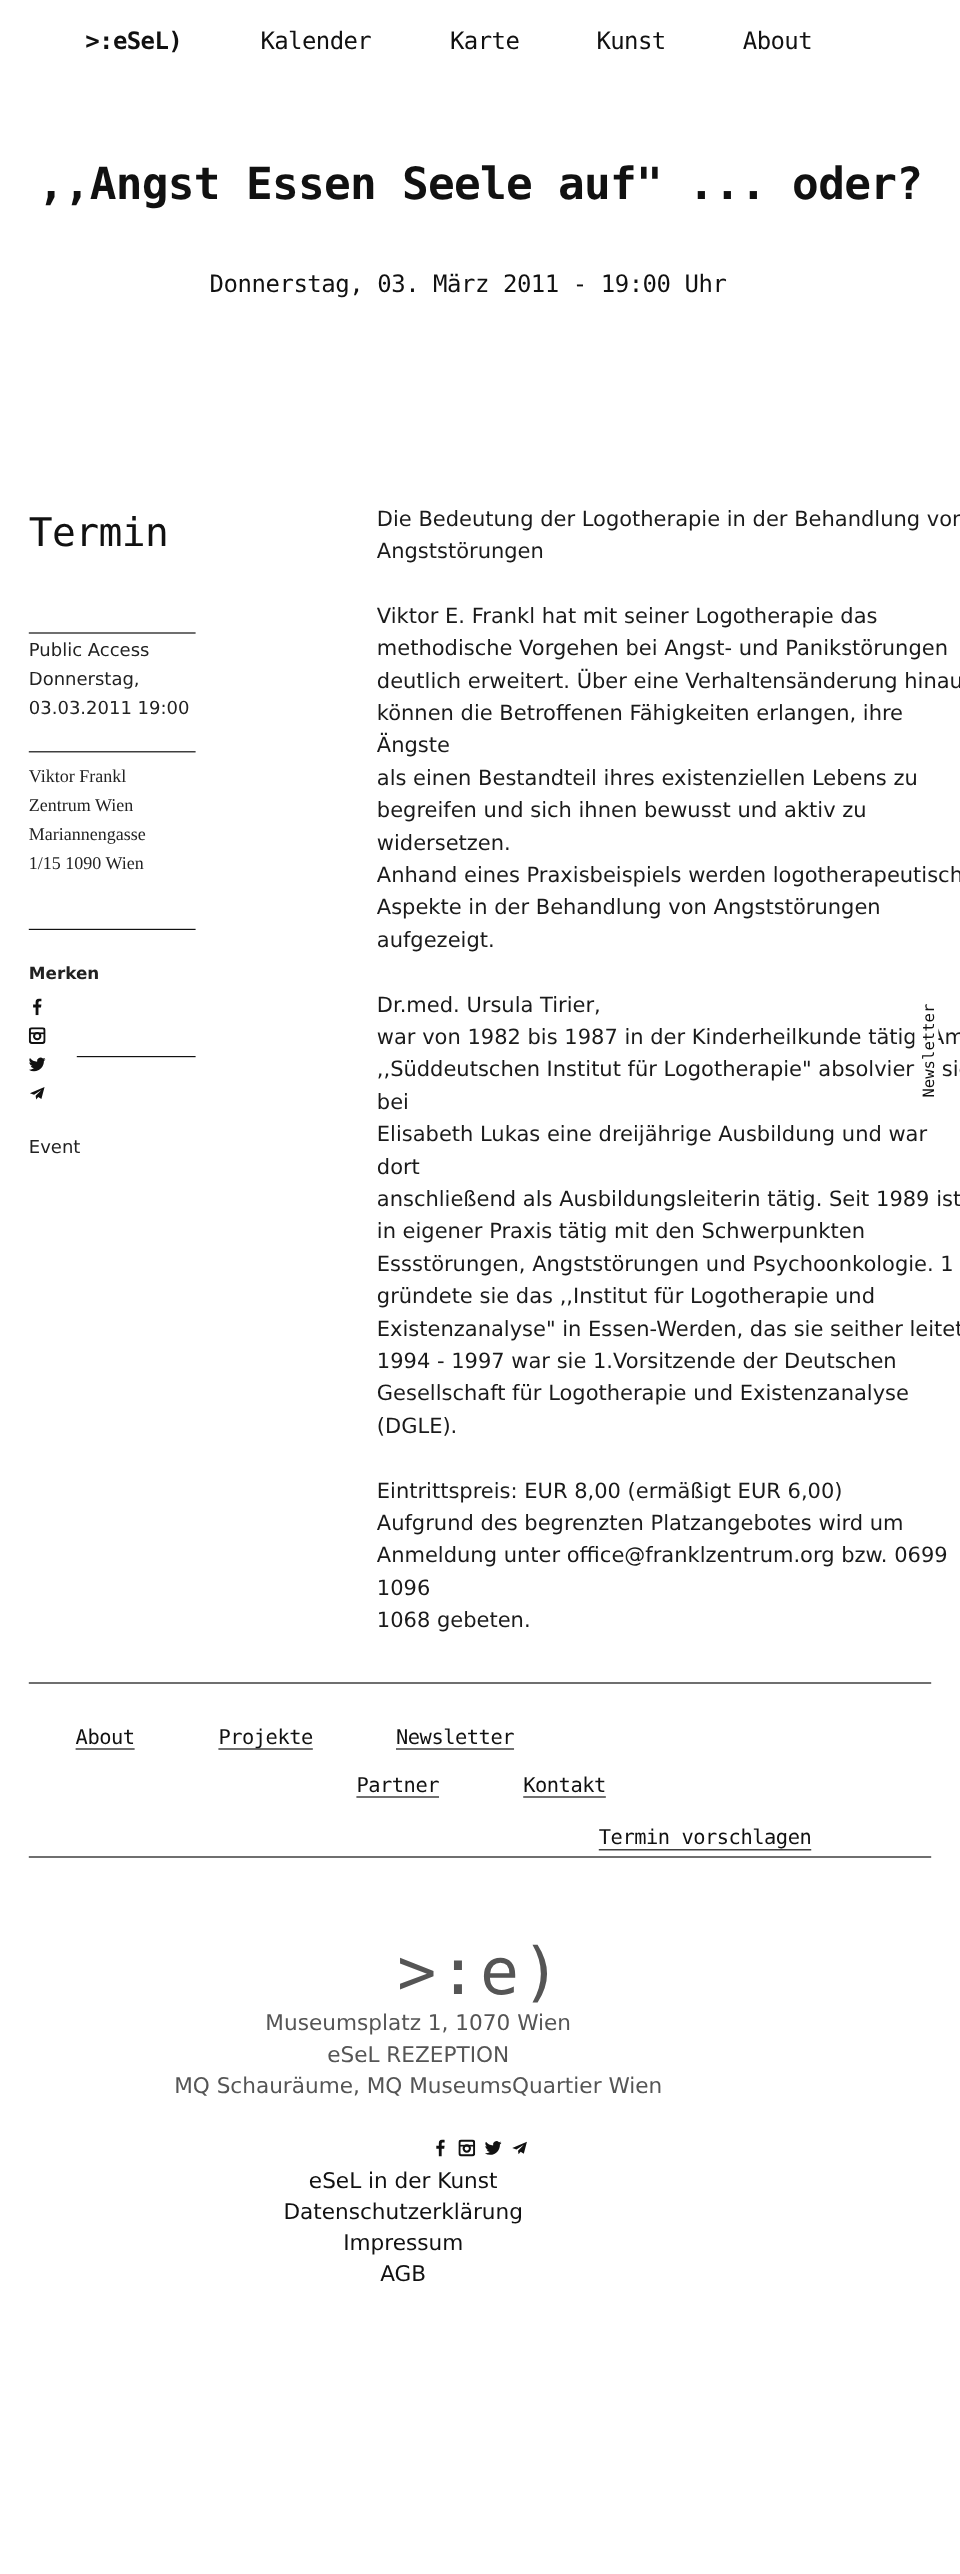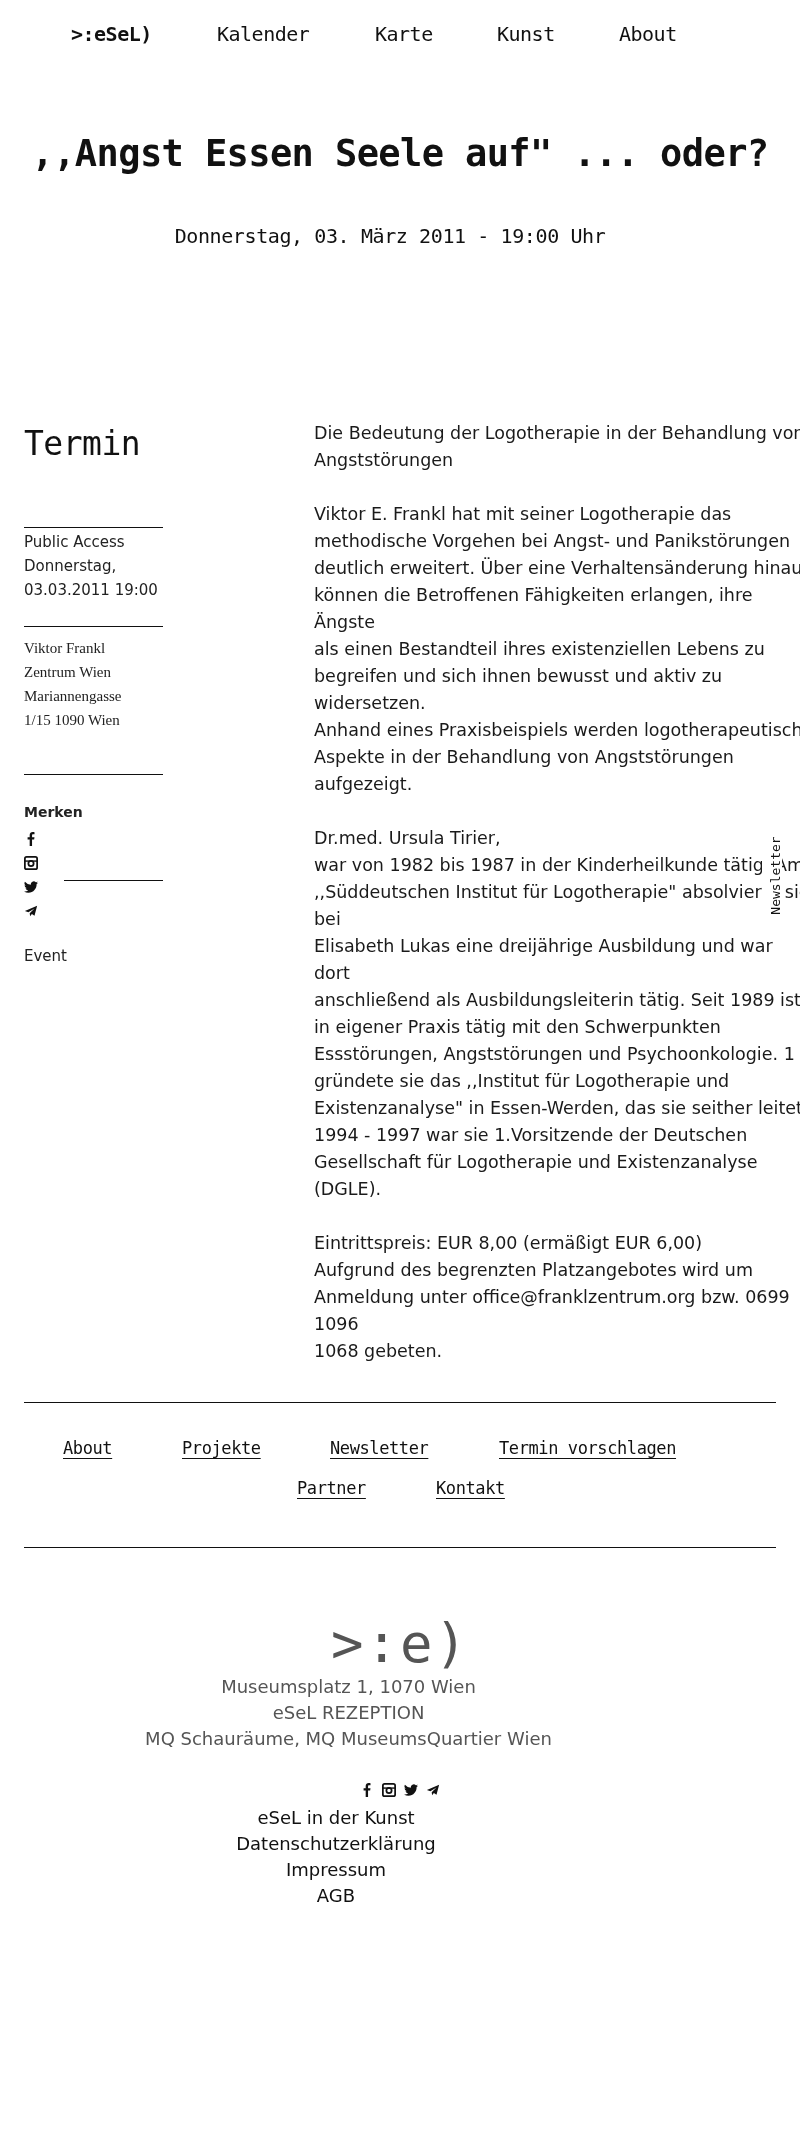--- a/index.html
+++ b/index.html
@@ -195,21 +195,21 @@
 
 <div class="newsletter-tab">
   <span>Newsletter</span>
 </div>
 
 <div class="hr" style="top:1402px;"></div>
 
 <a class="flink" style="top:1438px;left:63px;" href="#">About</a>
 <a class="flink" style="top:1438px;left:182px;" href="#">Projekte</a>
 <a class="flink" style="top:1438px;left:330px;" href="#">Newsletter</a>
-<a class="flink" style="top:1438px;left:499px;" href="#">Termin vorschlagen</a>
+<a class="flink" style="top:1522px;left:499px;" href="#">Termin vorschlagen</a>
 <a class="flink" style="top:1478px;left:297px;" href="#">Partner</a>
 <a class="flink" style="top:1478px;left:436px;" href="#">Kontakt</a>
 
 <div class="hr" style="top:1547px;"></div>
 
 <div class="footer-logo">&gt;:e)</div>
 
 <div class="faddr" style="top:1700px;">eSeL REZEPTION</div>
 <div class="faddr" style="top:1726px;">MQ Schauräume, MQ MuseumsQuartier Wien</div>
 <div class="faddr" style="top:1674px;">Museumsplatz 1, 1070 Wien</div>

